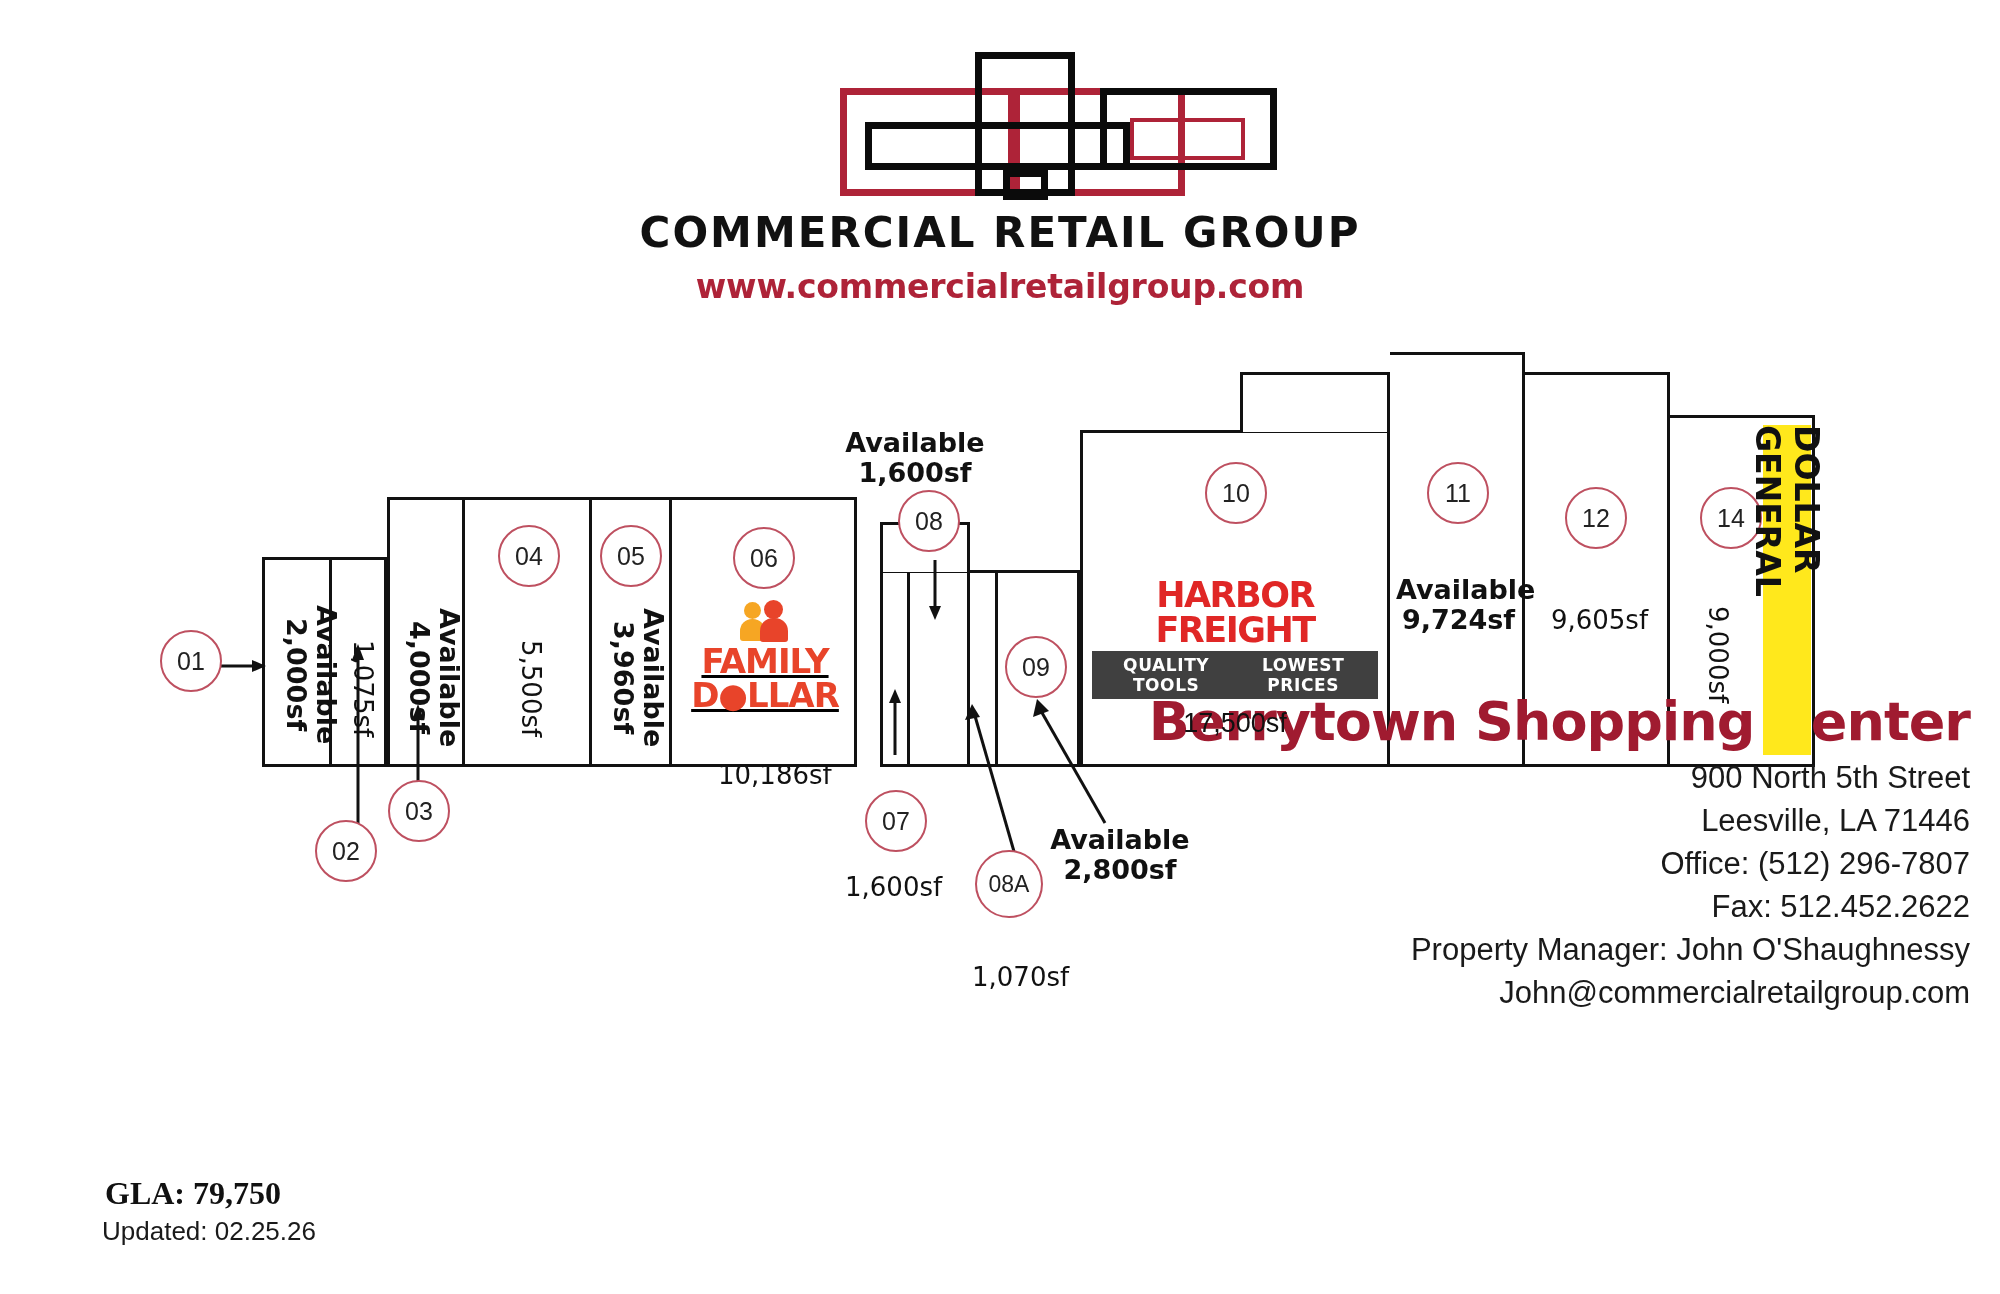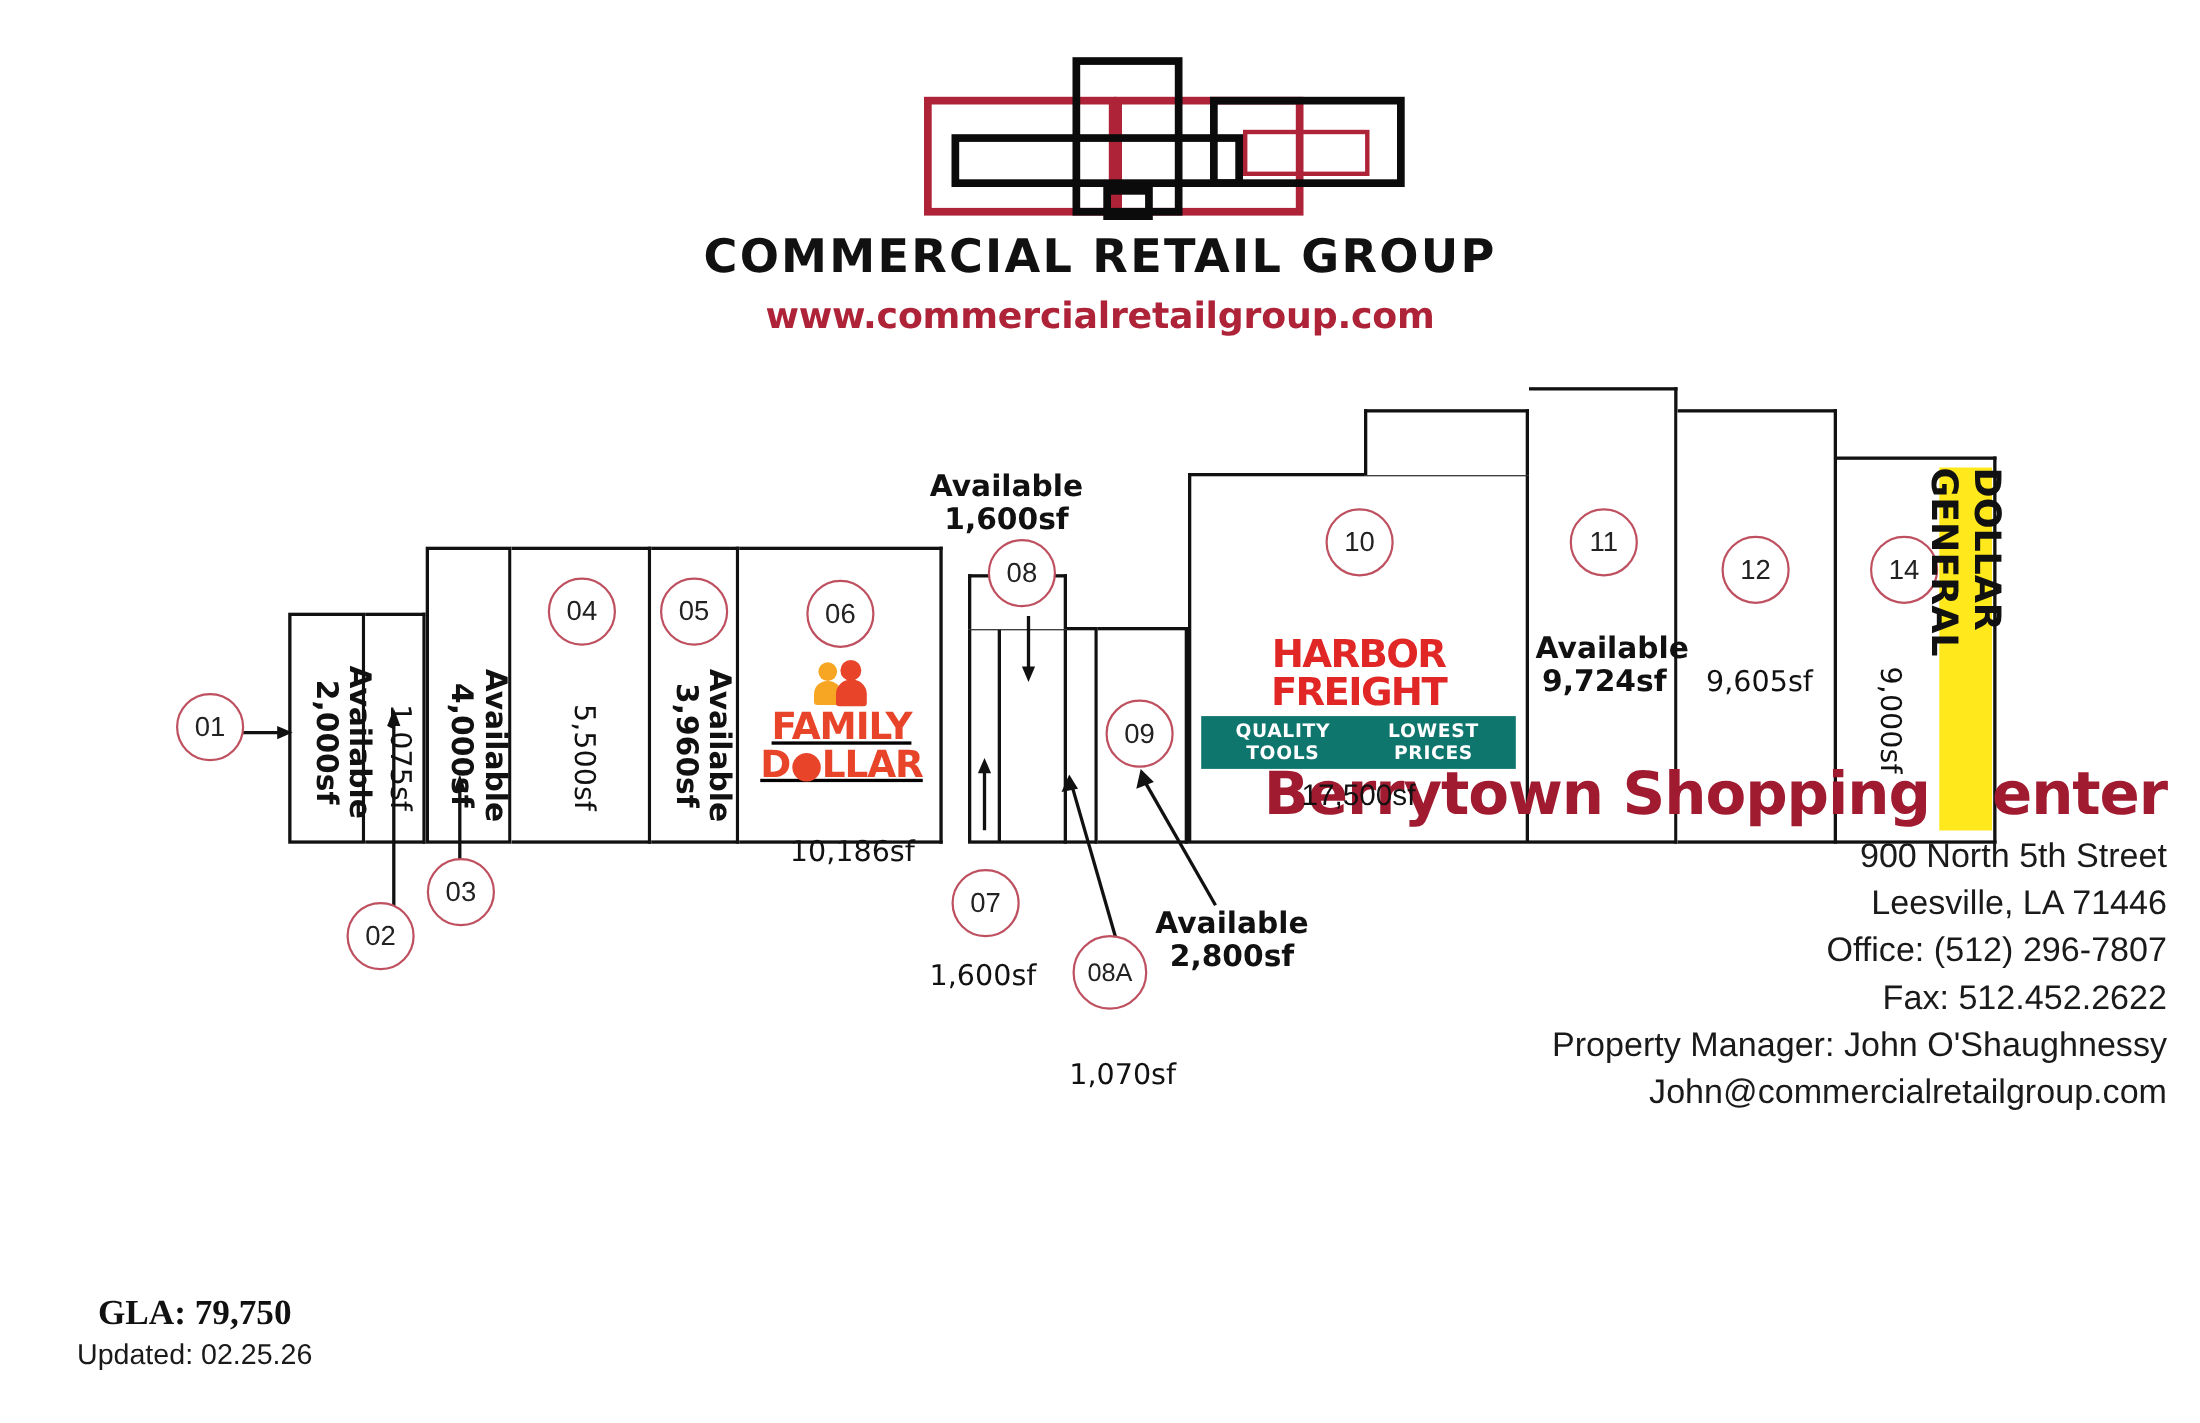--- a/index.html
+++ b/index.html
@@ -86,21 +86,21 @@
     font-size: 34px; color: #E8442A; letter-spacing: -1px; line-height: 1;
   }
 
   
   #hf-logo { position: absolute; z-index: 7; text-align: center; }
   #hf-name {
     font-family: "DejaVu Sans", sans-serif; font-weight: bold;
     font-size: 35px; color: #E02726; letter-spacing: -1.5px; line-height: 1;
   }
   #hf-bar {
-    background: #0f766e; color: #fff;
+    background: #404040; color: #fff;
     font-family: "DejaVu Sans", sans-serif; font-weight: bold;
     font-size: 17px; letter-spacing: 0.6px;
     padding: 4px 6px 4px 6px; margin-top: 3px;
     display: flex; justify-content: space-around; 
   }
   #hf-sf {
     font-family: "Liberation Sans", sans-serif;
     font-size: 27px; color: #111; margin-top: 9px;
   }
 
@@ -128,21 +128,21 @@
   }
 
   
   #gla-block { position: absolute; left: 70px; top: 1175px; }
   #gla-main {
     font-family: Liberation Serif, serif; font-weight: bold;
     font-size: 32px; color: #111; text-align: center;
   }
   #gla-updated {
     font-family: "Liberation Sans", sans-serif;
-    font-size: 26px; color: #1a1a1a; margin-top: 4px; text-align: center;
+    font-size: 26px; color: #1a1a1a; margin-top: 4px; text-align: center; margin-left: 32px;
   }
 </style>
 </head>
 <body>
 
 <div id="logo-block" class="abs">
 
   <div id="logo-mark">
 
     <div class="bx bx-red" style="left:160px; top:48px; width:175px; height:108px;"></div>

